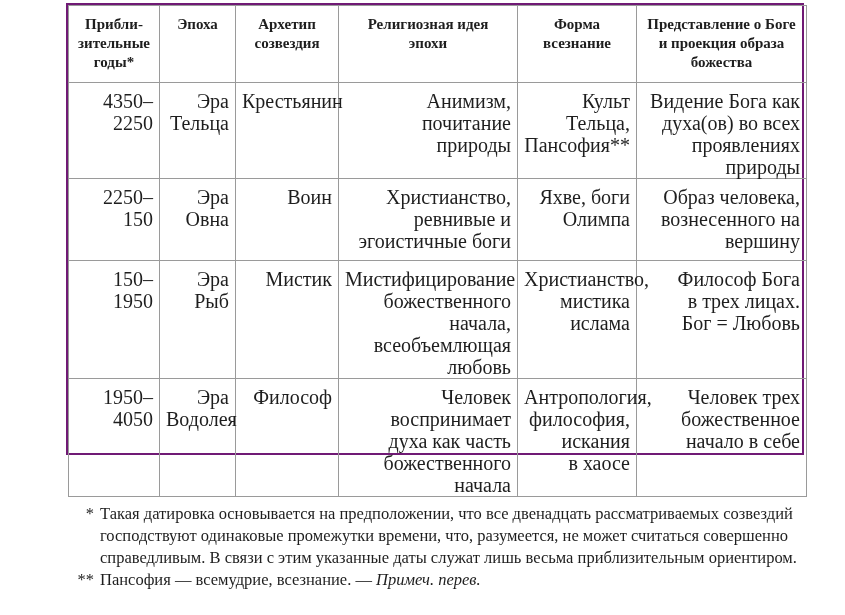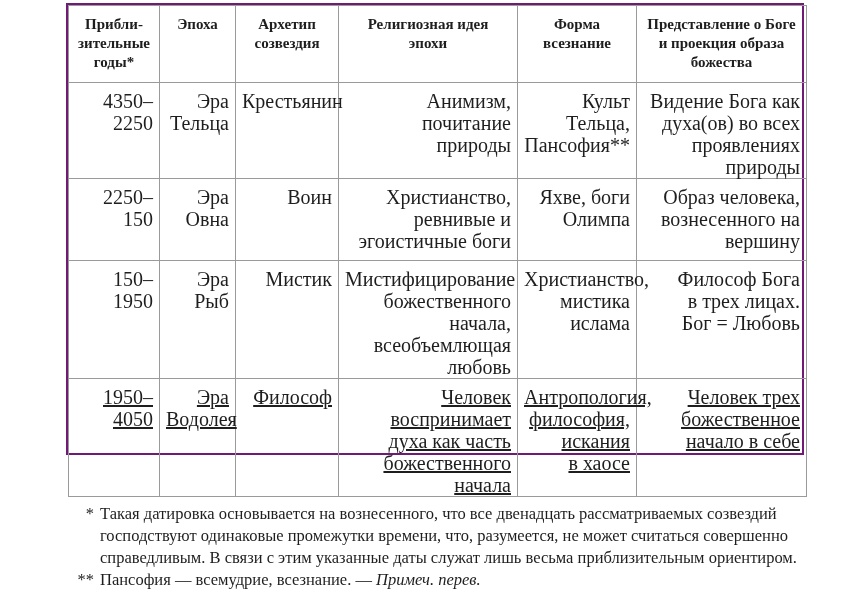--- a/index.html
+++ b/index.html
@@ -21,21 +21,21 @@
     font-weight: normal; text-align: right; white-space: pre-line;
   }
   th {
     font-weight: bold; text-align: center; font-size: 15px; line-height: 19px;
     padding-top: 9px;
   }
   tr.head { height: 77px; }
   tr.r1 { height: 83px; }
   tr.r2 { height: 82px; padding-left: 24px; }
   tr.r3 { height: 106px; font-family: Liberation Serif, serif; }
-  tr.r4 { height: 104px; text-decoration: underline; }
+  tr.r4 { height: 104px; }
   .footnotes {
     position: absolute; left: 66px; top: 503px; width: 750px;
     font-size: 16.5px; line-height: 22px;
   }
   .fn { display: flex; }
   .fn-mark { width: 28px; text-align: right; padding-right: 6px; flex: none; }
   .fn-text { flex: 1; white-space: pre-line; }
   .it { font-style: italic; }
 </style>
 </head>
@@ -130,21 +130,21 @@
 божественное
 начало в себе</td>
     </tr>
   </tbody>
     </table>
 </div>
 
 <div class="footnotes">
   <div class="fn">
     <span class="fn-mark">*</span>
-    <span class="fn-text">Такая датировка основывается на вознесенного, что все двенадцать рассматриваемых созвездий
+    <span class="fn-text">Такая датировка основывается на предположении, что все двенадцать рассматриваемых созвездий
 господствуют одинаковые промежутки времени, что, разумеется, не может считаться совершенно
 справедливым. В связи с этим указанные даты служат лишь весьма приблизительным ориентиром.</span>
   </div>
   <div class="fn">
     <span class="fn-mark">**</span>
     <span class="fn-text"><span>Пансофия — всемудрие, всезнание. — </span><span class="it">Примеч. перев.</span></span>
   </div>
 </div>
 
 </body></html>

